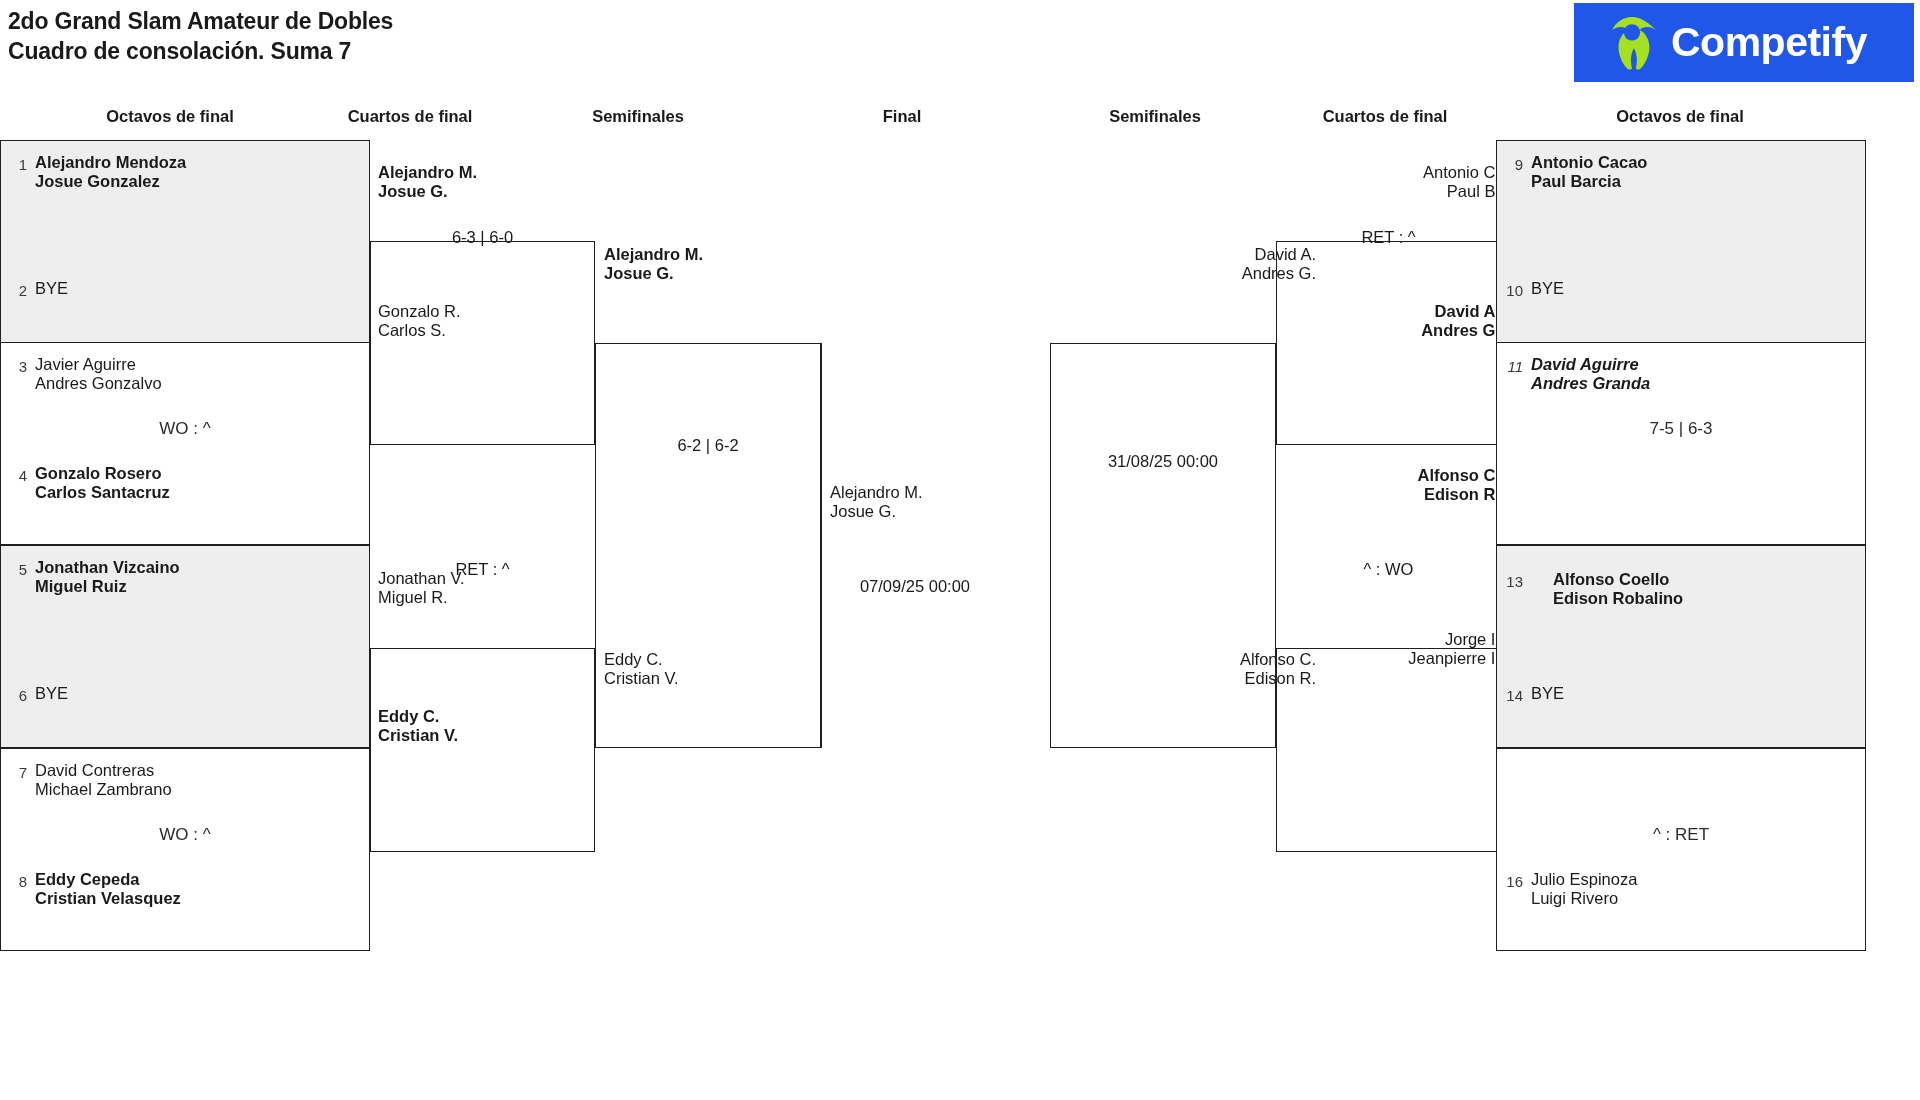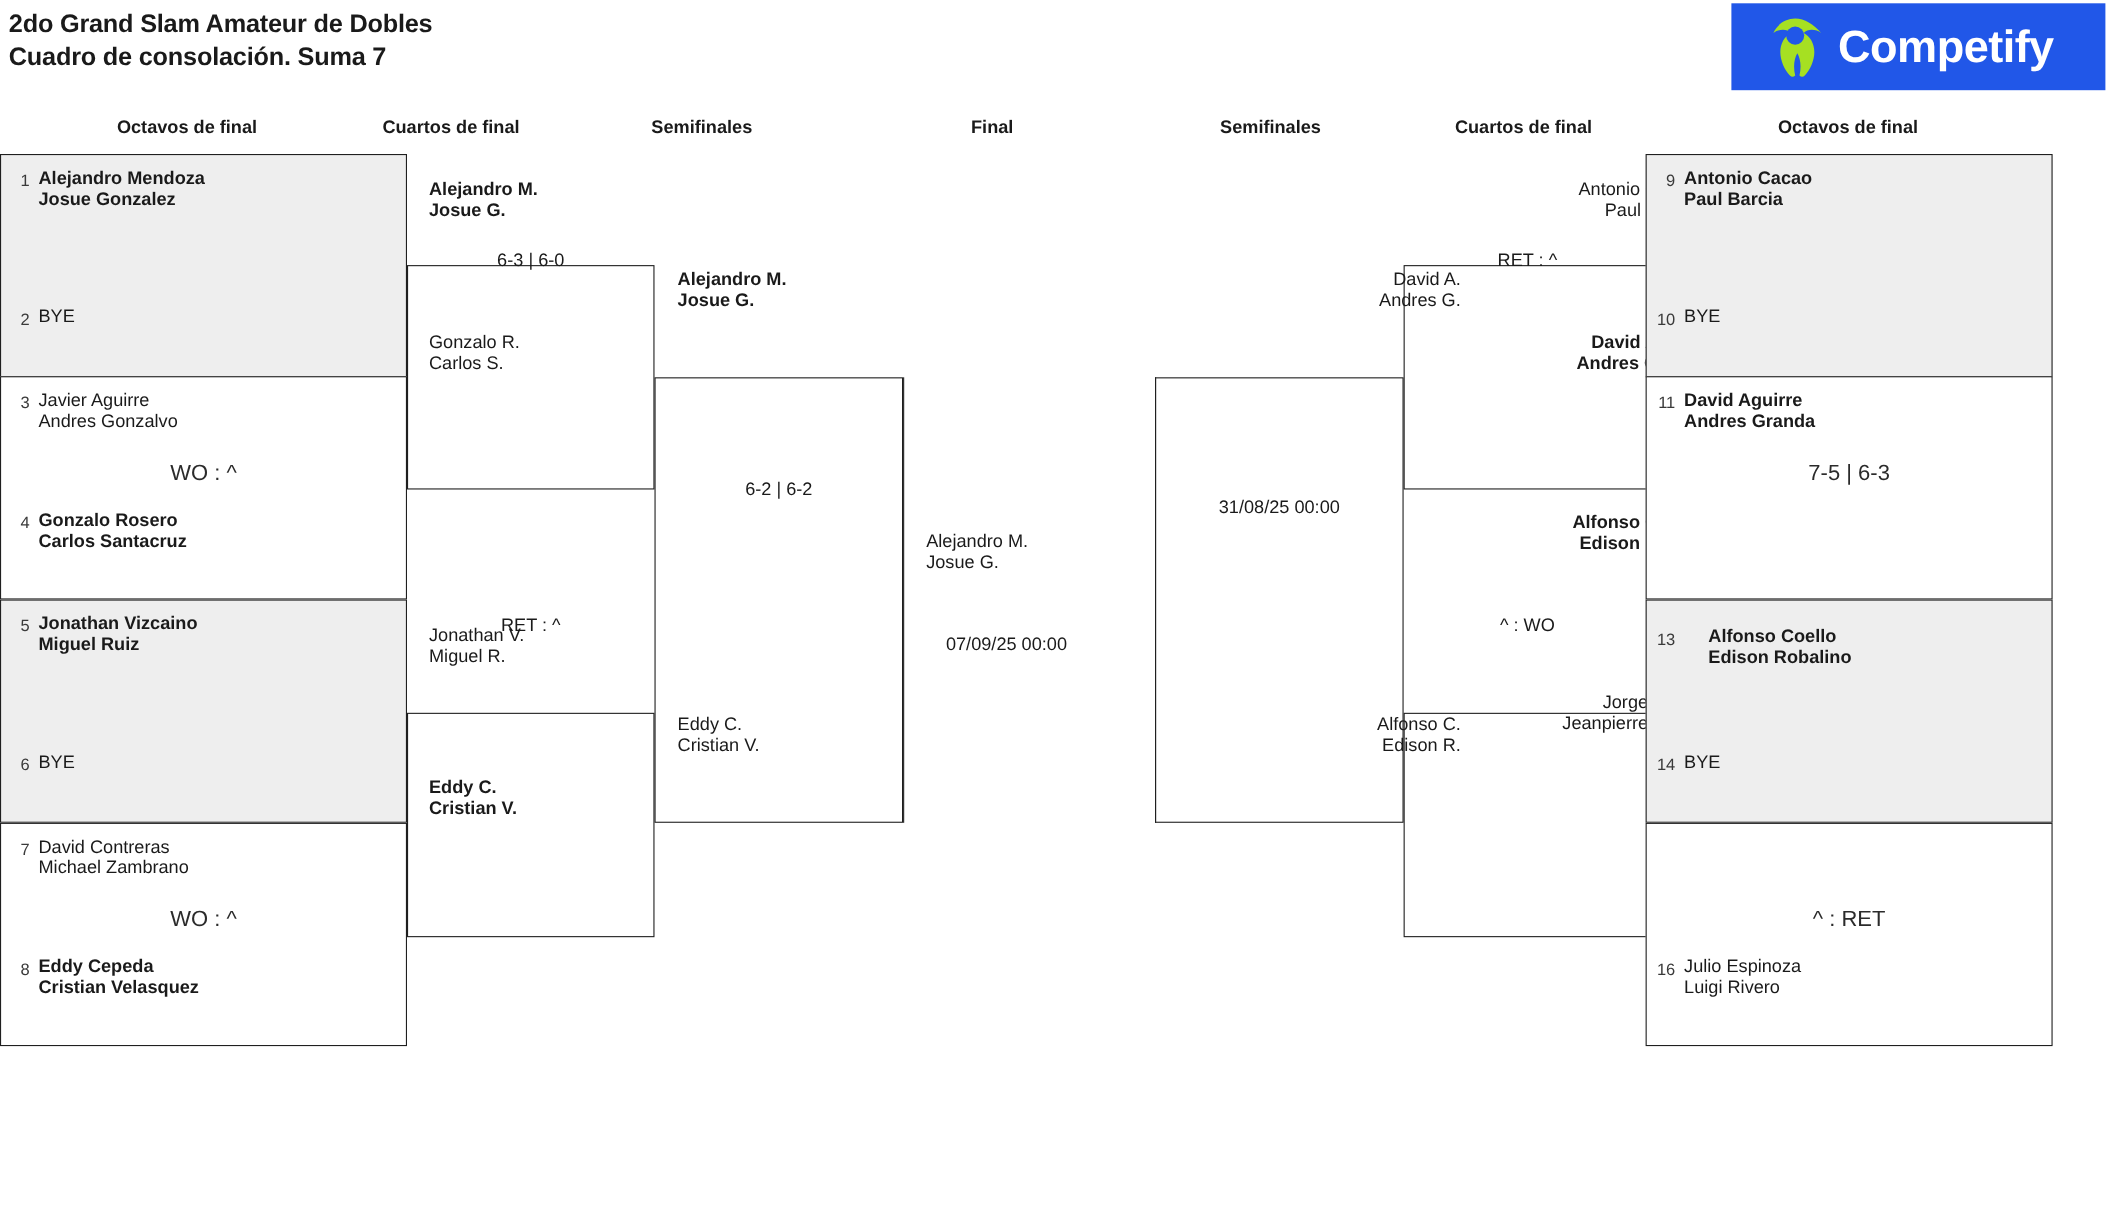--- a/index.html
+++ b/index.html
@@ -48,33 +48,33 @@
   }
   .seed-names { padding-left: 8px; font-size: 16.5px; line-height: 19px; }
   .seed-names.win { font-weight: bold; }
   .seed-names .n2 { display: block; }
 
   
   .seed-row.right .seed-num { text-align: right; }
 
   .match-score {
     position: absolute; left: 0; right: 0;
-    text-align: center; font-size: 20px; color: #2b2b2b;
+    text-align: center; font-size: 17px; color: #2b2b2b;
   }
 
   
   .mbox {
     position: absolute;
     border: 1px solid #1f1f1f;
     background: transparent;
   }
   .mbox.no-right { border-right: none; }
   .mbox.no-left  { border-left: none; }
 
-  .mlabel { position: absolute; font-size: 16.5px; line-height: 19px; white-space: nowrap; margin-left: 12px; }
+  .mlabel { position: absolute; font-size: 16.5px; line-height: 19px; white-space: nowrap; }
   .mlabel.win { font-weight: bold; }
   .mlabel.r { text-align: right; }
   .mlabel .n2 { display: block; }
 
   .mscore { position: absolute; font-size: 16.5px; text-align: center; white-space: nowrap; }
 </style>
 </head>
 <body>
 
 <div id="root">
@@ -253,21 +253,21 @@
     </div>
     <div class="seed-row right" style="top:138px;">
       <span class="seed-num">10</span>
       <span class="seed-names">
         <span>BYE</span>
       </span>
     </div>
   </div>
 
   <div class="seed-box" style="left:1496px; top:342px; width:370px; height:203px;">
-    <div class="seed-row right" style="top:12px;">
+    <div class="seed-row right" style="top:12px;font-style:italic;">
       <span class="seed-num">11</span>
       <span class="seed-names win">
         <span>David Aguirre</span>
         <span class="n2">Andres Granda</span>
       </span>
     </div>
     <div class="match-score" style="top:76px;">7-5 | 6-3</div>
   </div>
 
   <div class="seed-box shaded" style="left:1496px; top:545px; width:370px; height:203px;">

